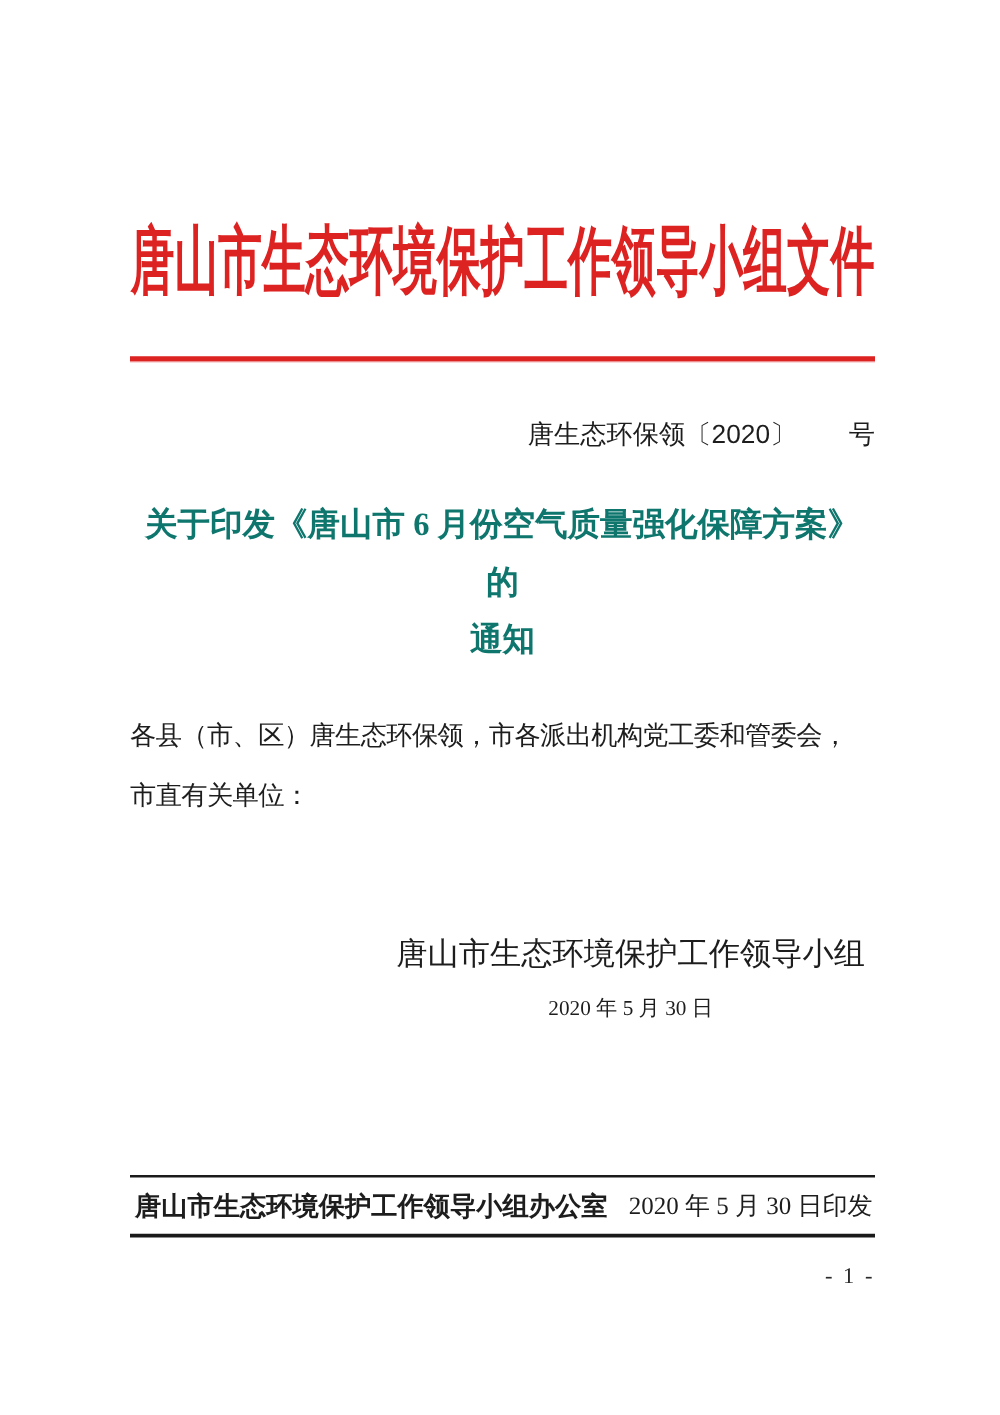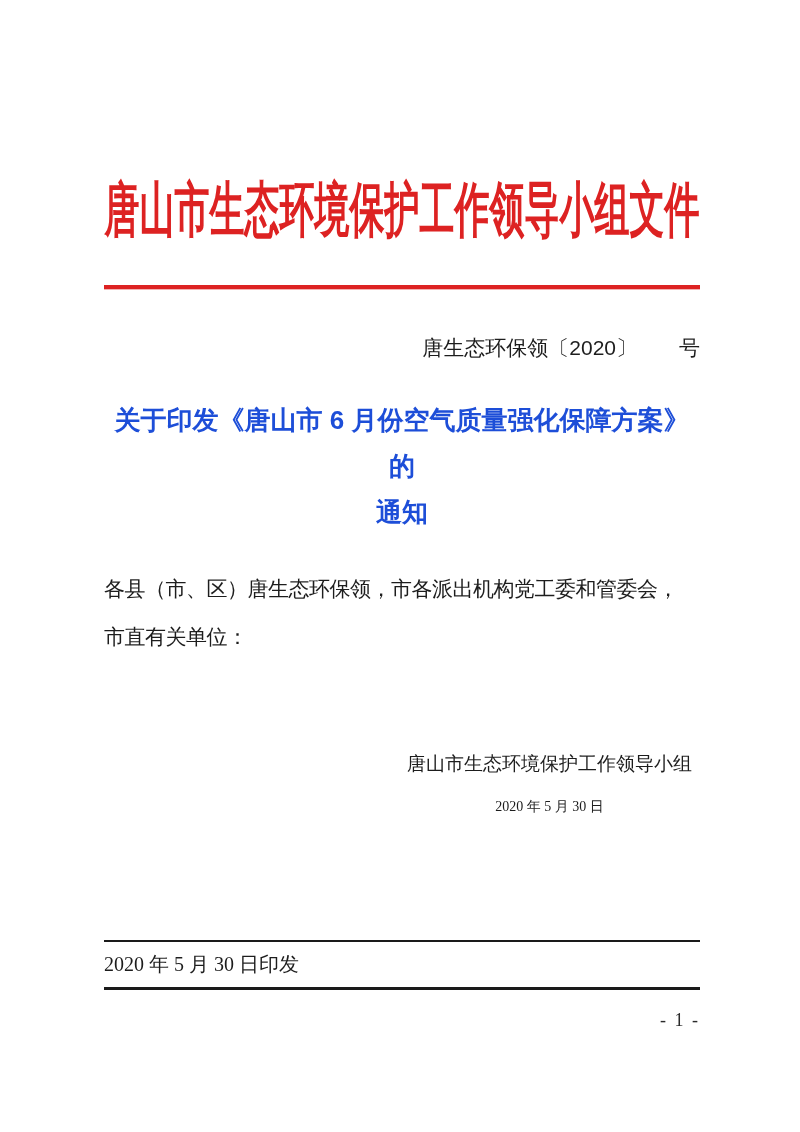--- a/index.html
+++ b/index.html
@@ -55,21 +55,22 @@
     color: var(--ink);
   }
   
   .title {
     margin-top: 36px;
     font-size: 26px;
     font-weight: bold;
     line-height: 46px;
     text-align: center;
     white-space: pre-line;
-    color: #1d4ed8;
+    color: #0f766e;
+    font-family: Liberation Serif, serif;
   }
   
   .body-text {
     margin-top: 30px;
     font-size: 21px;
     line-height: 48px;
     letter-spacing: -0.5px;
     white-space: pre-line;
     color: var(--ink);
   }
@@ -77,28 +78,28 @@
   .signature {
     margin-top: 88px;
     text-align: right;
     padding-right: 8px;
   }
   .signature-inner {
     display: inline-block;
     text-align: center;
   }
   .signature-org {
-    font-size: 19px;
+    font-size: 25px;
     line-height: 30px;
     white-space: nowrap;
     font-family: Liberation Serif, serif;
   }
   .signature-date {
     margin-top: 14px;
-    font-size: 14px;
+    font-size: 17px;
     line-height: 28px;
     font-family: "Liberation Serif", serif;
     white-space: nowrap;
   }
   
   .footer-bar {
     position: absolute;
     top: 940px;
     left: 104px;
     right: 100px;
@@ -157,17 +158,18 @@
     <div class="signature">
       <div class="signature-inner">
         <div class="signature-org">唐山市生态环境保护工作领导小组</div>
         <div class="signature-date">2020 年 5 月 30 日</div>
       </div>
     </div>
 
   </div>
 
   <div class="footer-bar">
+    <span class="footer-office">唐山市生态环境保护工作领导小组办公室</span>
     <span class="footer-print-date">2020 年 5 月 30 日印发</span>
   </div>
 
   <div class="page-number">- 1 -</div>
 </div>
 
 </body></html>

